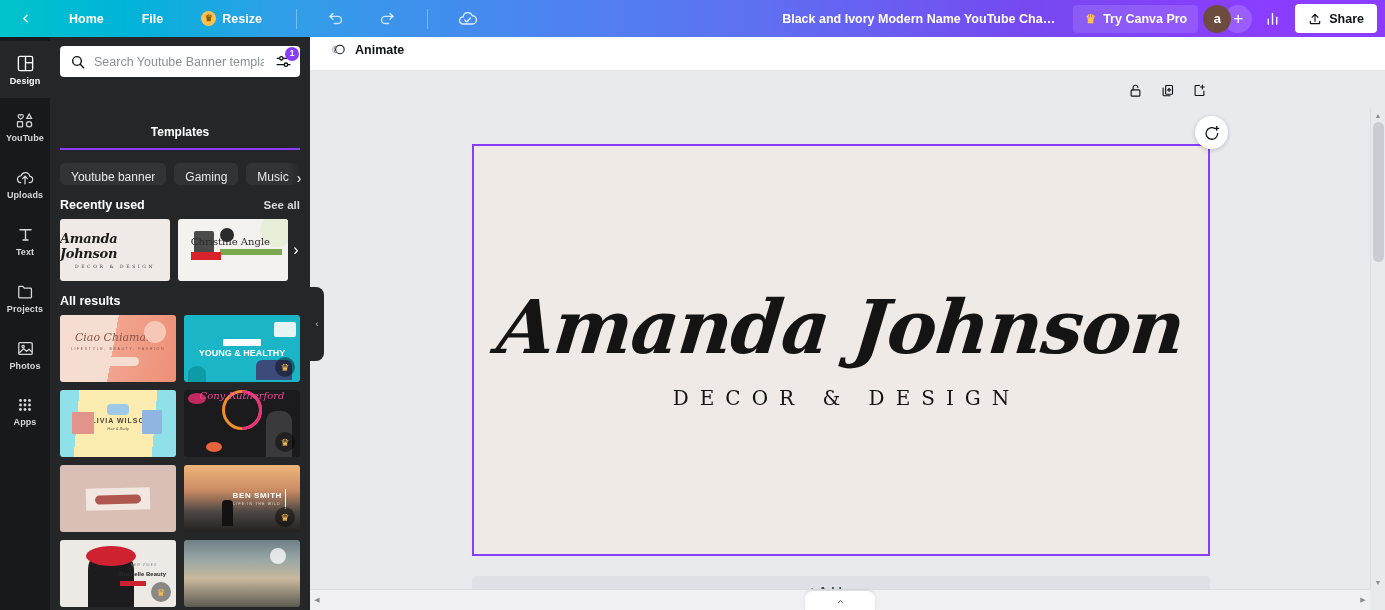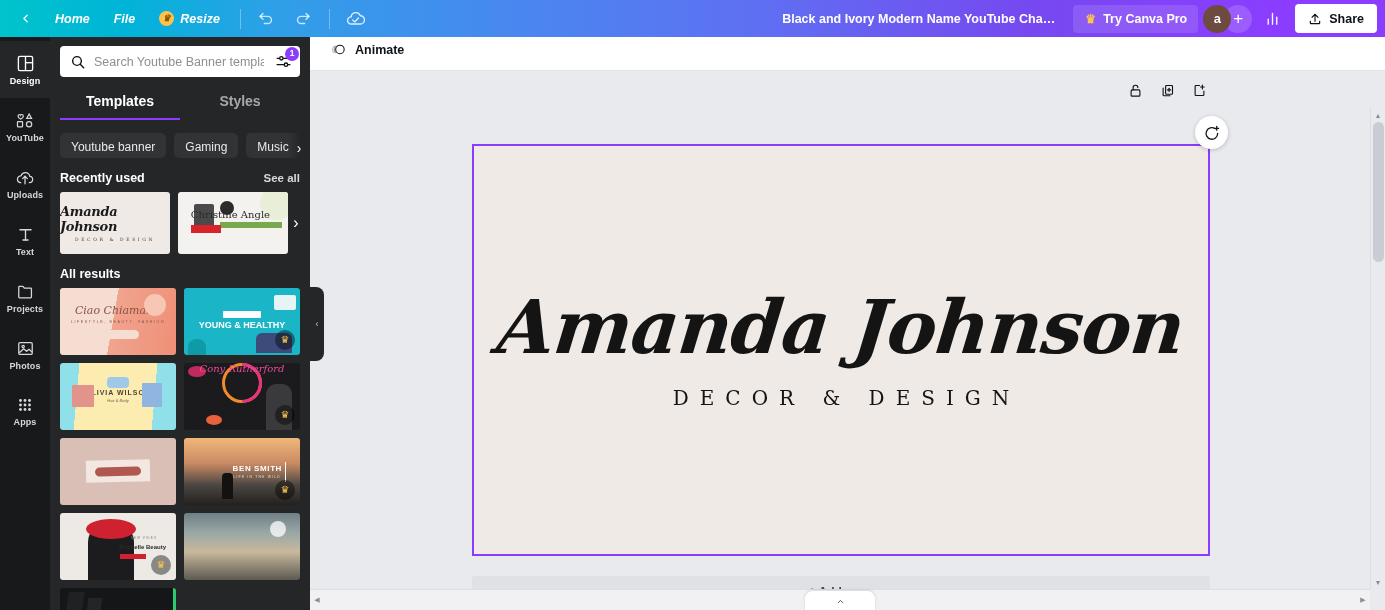--- a/index.html
+++ b/index.html
@@ -9,21 +9,21 @@
     background: #ffffff;
   }
   .app { position: relative; width: 1385px; height: 610px; display: flex; flex-direction: column; }
 
   
   .topbar {
     height: 37px; flex: 0 0 37px; display: flex; align-items: center;
     background: linear-gradient(90deg, #00c4cc 0%, #00b4d8 9%, #2f9fe8 20%, #4a86f0 38%, #5f6ff2 55%, #7649f0 74%, #8b3dff 92%, #8b3dff 100%);
     color: #fff; padding: 0 8px 0 10px; position: relative; z-index: 30;
   }
-  .tb-left { display: flex; align-items: center; gap: 6px; font-style: italic; }
+  .tb-left { display: flex; align-items: center; gap: 20px; }
   .tb-btn {
     display: flex; align-items: center; gap: 6px; height: 27px; padding: 0 9px;
     border-radius: 4px; font-size: 12.5px; font-weight: 700; color: #fff; cursor: pointer;
     white-space: nowrap;
   }
   .tb-icon-btn {
     width: 30px; height: 28px; display: flex; align-items: center; justify-content: center;
     border-radius: 4px; cursor: pointer;
   }
   .tb-sep { width: 1px; height: 20px; background: rgba(255,255,255,0.33); margin: 0 5px; }
@@ -95,22 +95,22 @@
   }
   .search-input::placeholder { color: #8c8f94; }
   .filter-btn { position: relative; width: 22px; height: 22px; display: flex; align-items: center; justify-content: center; cursor: pointer; }
   .filter-badge {
     position: absolute; top: -4px; right: -5px; width: 14px; height: 14px; border-radius: 50%;
     background: #8b3dff; color: #fff; font-size: 8.5px; font-weight: 700;
     display: flex; align-items: center; justify-content: center; line-height: 1;
   }
   .tabs { display: flex; padding: 0 10px; }
   .tab {
-    flex: 1 1 0; text-align: center; font-size: 14px; font-weight: 700; color: #a6a8ad;
-    padding: 8px 0 9px 0; cursor: pointer; border-bottom: 2px solid transparent;
+    flex: 1 1 0; text-align: center; font-size: 12px; font-weight: 700; color: #a6a8ad;
+    padding: 8px 0 9px 0; cursor: pointer; border-bottom: 2px solid transparent; margin-top: 32px;
   }
   .tab.active { color: #fff; border-bottom-color: #8b3dff; }
   .chips { display: flex; gap: 8px; padding: 13px 0 0 10px; overflow: hidden; position: relative; }
   .chip {
     background: #323335; color: #e8e9eb; font-size: 12px; font-weight: 400; border-radius: 5px;
     padding: 8px 11px; white-space: nowrap; cursor: pointer; line-height: 1;
   }
   .chips-arrow {
     position: absolute; right: 0; top: 13px; height: 30px; width: 22px;
     display: flex; align-items: center; justify-content: center; cursor: pointer;
@@ -427,21 +427,20 @@
                 <circle cx="9" cy="7.5" r="2.4" fill="#fff"></circle>
                 <circle cx="15.5" cy="16.5" r="2.4" fill="#fff"></circle>
               </svg>
             <span class="filter-badge">1</span>
           </div>
         </div>
       </div>
 
       <div class="tabs">
         <div class="tab active">Templates</div>
-        <div class="tab">Styles</div>
       </div>
 
       <div class="chips">
         <div class="chip">Youtube banner</div>
         <div class="chip">Gaming</div>
         <div class="chip">Music</div>
         <div class="chip">Travel</div>
         <div class="chips-arrow">›</div>
       </div>
 

